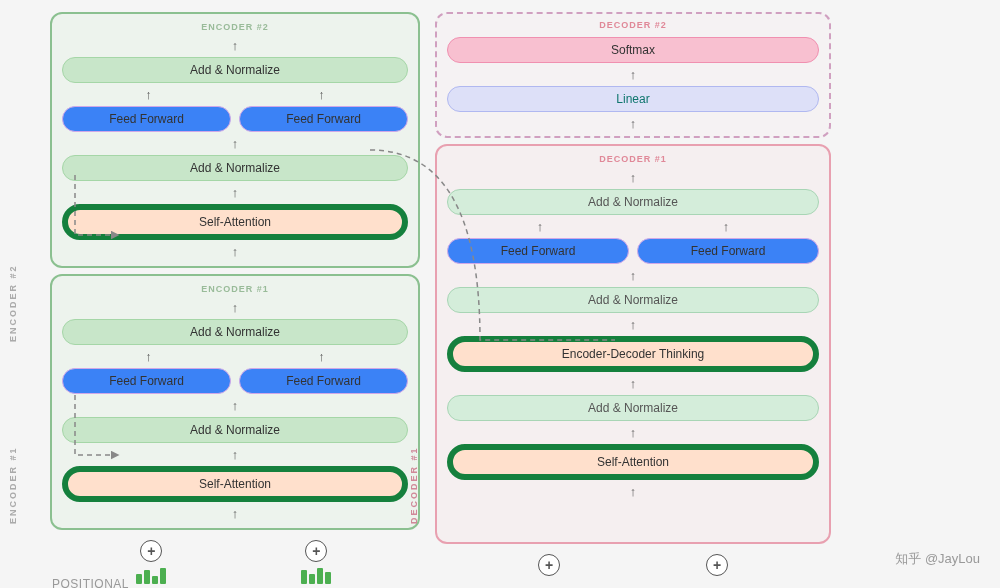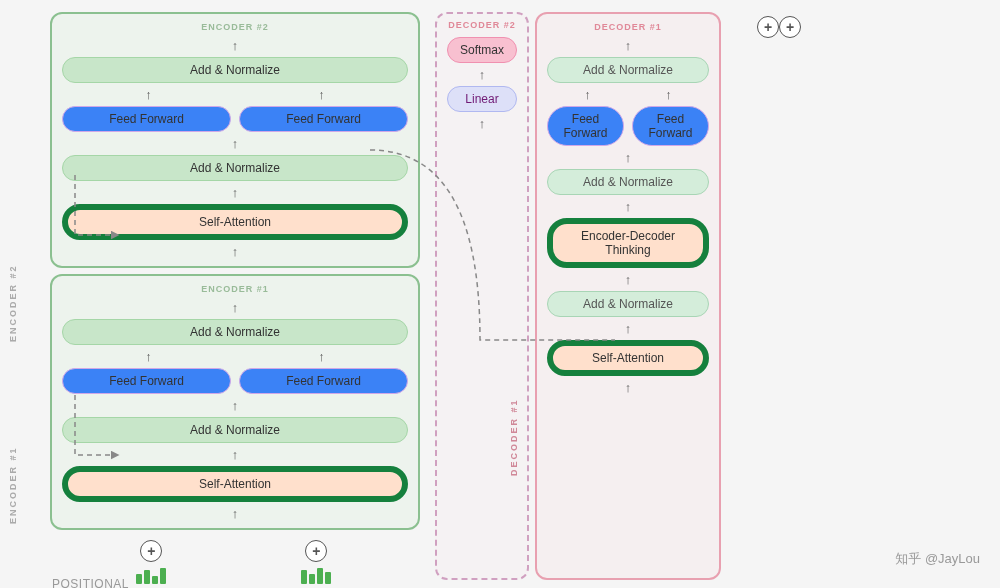--- a/index.html
+++ b/index.html
@@ -72,21 +72,21 @@
 
     .pill-softmax {
       background: #f8c0d0;
       border: 1px solid #f090b0;
       color: #333;
     }
 
     .pill-linear {
       background: #dde0f8;
       border: 1px solid #b0b8f0;
-      color: #701a75;
+      color: #0f766e;
     }
 
     .ff-row {
       display: flex;
       gap: 8px;
       width: 100%;
     }
     .ff-row .pill {
       flex: 1;
     }
@@ -179,21 +179,21 @@
     .left-column {
       display: flex;
       flex-direction: column;
       gap: 6px;
       width: 370px;
       position: relative;
     }
 
     .right-column {
       display: flex;
-      flex-direction: row;
+      flex-direction: column;
       gap: 6px;
       width: 396px;
       position: relative;
     }
 
     .enc-side-text {
       position: absolute;
       left: -42px;
       writing-mode: vertical-lr;
       transform: rotate(180deg);

